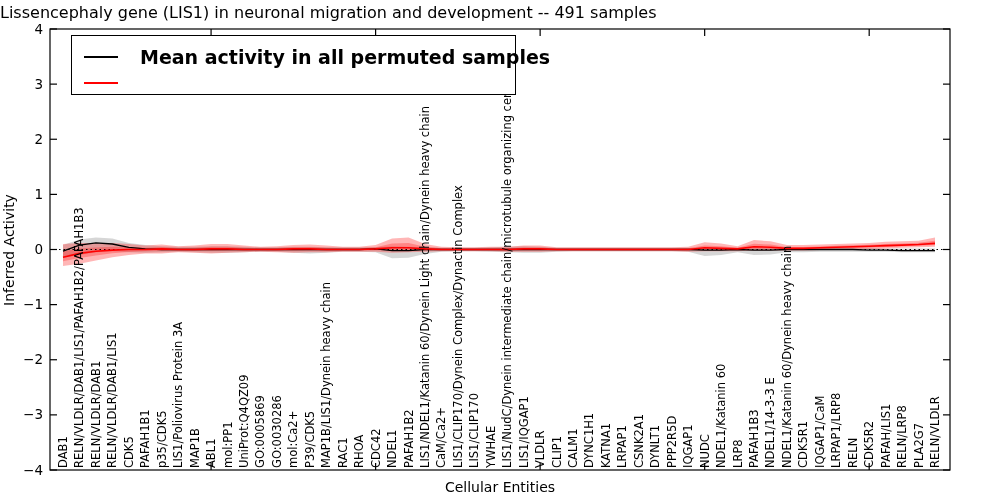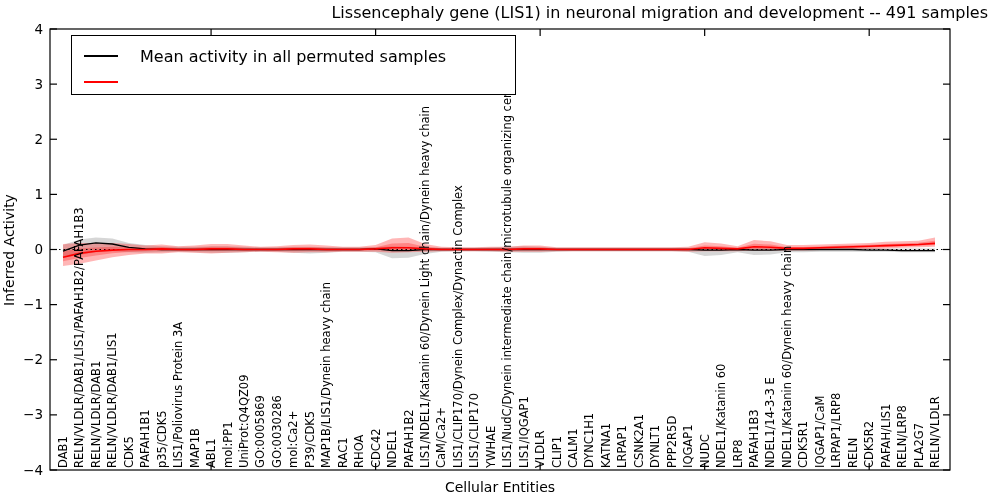--- a/index.html
+++ b/index.html
@@ -1,27 +1,27 @@
 <!DOCTYPE html>
 <html><head>
 <meta charset="utf-8">
 <style>
   html,body{margin:0;padding:0;background:#fff;}
   body{width:1000px;height:500px;position:relative;overflow:hidden;
        font-family:"DejaVu Sans","Liberation Sans",sans-serif;color:#000;}
-  .chart-title{position:absolute;left:0;right:12px;top:3px;text-align:right;
+  .chart-title{position:absolute;left:0;right:4px;top:3px;text-align:left;
        font-size:16px;white-space:nowrap;}
   svg#plot{position:absolute;left:0;top:0;}
   .legend{position:absolute;left:71px;top:35px;width:445px;height:60px;
        box-sizing:border-box;border:1px solid #000;background:#fff;
        display:flex;flex-direction:column;justify-content:space-around;
        padding:3px 8px;}
   .legend-row{display:flex;align-items:center;gap:22px;}
   .legend-line{width:34px;height:0;border-top:2px solid #000;flex:0 0 auto;margin-left:4px;}
-  .legend-label{font-size:16px;white-space:nowrap;}
+  .legend-label{font-size:19px;white-space:nowrap;font-weight:bold;}
 </style>
 </head>
 <body>
 
 <div class="chart-title">Lissencephaly gene (LIS1) in neuronal migration and development -- 491 samples</div>
 
 <svg id="plot" width="1000" height="500" viewBox="0 0 1000 500">
     <polygon points="63.0,245.1 79.5,239.6 95.9,237.4 112.4,238.5 128.8,242.9 145.3,245.1 161.7,246.2 178.2,246.7 194.6,246.7 211.1,246.2 227.5,246.2 244.0,246.7 260.4,247.3 276.9,247.3 293.3,246.7 309.8,246.7 326.2,247.3 342.7,247.3 359.2,247.3 375.6,247.3 392.1,246.2 408.5,246.7 425.0,247.3 441.4,247.8 457.9,247.8 474.3,247.8 490.8,247.3 507.2,246.7 523.7,246.2 540.1,246.7 556.6,247.8 573.0,247.8 589.5,247.8 605.9,247.8 622.4,247.8 638.8,247.8 655.3,247.8 671.8,247.8 688.2,247.8 704.7,247.8 721.1,247.8 737.6,247.8 754.0,247.8 770.5,247.8 786.9,247.8 803.4,247.8 819.8,247.8 836.3,247.8 852.7,247.8 869.2,247.8 885.6,248.4 902.1,248.4 918.5,248.4 935.0,248.4 935.0,252.3 918.5,252.3 902.1,252.3 885.6,251.7 869.2,251.7 852.7,251.7 836.3,251.7 819.8,251.7 803.4,252.3 786.9,252.3 770.5,254.5 754.0,255.0 737.6,252.3 721.1,255.0 704.7,256.1 688.2,251.7 671.8,251.2 655.3,251.2 638.8,251.2 622.4,251.2 605.9,251.2 589.5,251.2 573.0,251.2 556.6,251.7 540.1,252.8 523.7,252.8 507.2,252.3 490.8,251.7 474.3,251.2 457.9,251.2 441.4,251.7 425.0,253.9 408.5,257.8 392.1,258.3 375.6,252.3 359.2,251.7 342.7,251.7 326.2,252.8 309.8,253.4 293.3,252.8 276.9,251.7 260.4,251.7 244.0,252.3 227.5,252.8 211.1,252.8 194.6,252.3 178.2,251.7 161.7,252.3 145.3,252.8 128.8,252.3 112.4,251.2 95.9,252.3 79.5,255.0 63.0,257.8" fill="#999999" fill-opacity="0.4"></polygon>
     <polygon points="63.0,244.0 79.5,242.9 95.9,242.9 112.4,242.9 128.8,244.0 145.3,245.6 161.7,244.5 178.2,246.2 194.6,245.6 211.1,244.0 227.5,244.0 244.0,245.6 260.4,246.7 276.9,246.2 293.3,245.1 309.8,244.5 326.2,245.6 342.7,246.7 359.2,246.7 375.6,245.1 392.1,238.5 408.5,237.4 425.0,244.0 441.4,246.7 457.9,247.3 474.3,247.3 490.8,246.7 507.2,246.7 523.7,245.6 540.1,245.6 556.6,247.3 573.0,247.3 589.5,247.3 605.9,247.3 622.4,247.3 638.8,247.3 655.3,247.3 671.8,247.3 688.2,246.7 704.7,242.3 721.1,243.4 737.6,246.2 754.0,240.1 770.5,241.2 786.9,245.1 803.4,245.1 819.8,244.5 836.3,244.0 852.7,243.4 869.2,242.9 885.6,241.8 902.1,241.2 918.5,240.7 935.0,237.4 935.0,246.7 918.5,247.3 902.1,247.8 885.6,248.4 869.2,248.9 852.7,249.5 836.3,249.5 819.8,250.1 803.4,250.6 786.9,250.6 770.5,250.6 754.0,250.6 737.6,251.2 721.1,251.2 704.7,251.2 688.2,251.7 671.8,251.2 655.3,251.2 638.8,251.2 622.4,251.2 605.9,251.2 589.5,251.2 573.0,251.2 556.6,251.2 540.1,251.7 523.7,251.7 507.2,251.7 490.8,251.2 474.3,251.2 457.9,251.2 441.4,251.2 425.0,251.7 408.5,252.3 392.1,252.8 375.6,251.7 359.2,251.7 342.7,251.7 326.2,252.3 309.8,252.3 293.3,252.8 276.9,252.3 260.4,251.7 244.0,252.3 227.5,252.8 211.1,253.4 194.6,252.8 178.2,252.3 161.7,253.4 145.3,253.4 128.8,255.0 112.4,257.2 95.9,260.5 79.5,263.8 63.0,266.0" fill="#ff2222" fill-opacity="0.33"></polygon>
     <polygon points="63.0,251.3 79.5,248.6 95.9,247.4 112.4,246.8 128.8,247.0 145.3,247.8 161.7,247.0 178.2,248.0 194.6,247.8 211.1,246.7 227.5,246.7 244.0,247.8 260.4,248.3 276.9,248.0 293.3,247.2 309.8,247.0 326.2,247.8 342.7,248.3 359.2,248.3 375.6,247.2 392.1,243.6 408.5,243.1 425.0,246.7 441.4,248.3 457.9,248.5 474.3,248.5 490.8,248.3 507.2,248.3 523.7,247.5 540.1,247.5 556.6,248.5 573.0,248.5 589.5,248.5 605.9,248.5 622.4,248.5 638.8,248.5 655.3,248.5 671.8,248.5 688.2,248.3 704.7,245.4 721.1,246.2 737.6,247.7 754.0,243.8 770.5,244.6 786.9,246.9 803.4,246.9 819.8,246.4 836.3,245.8 852.7,245.3 869.2,244.7 885.6,243.9 902.1,243.4 918.5,242.8 935.0,240.7 935.0,244.9 918.5,245.8 902.1,246.3 885.6,246.9 869.2,247.4 852.7,248.0 836.3,248.3 819.8,248.8 803.4,249.4 786.9,249.4 770.5,248.8 754.0,248.5 737.6,249.9 721.1,249.6 704.7,249.3 688.2,250.5 671.8,250.2 655.3,250.2 638.8,250.2 622.4,250.2 605.9,250.2 589.5,250.2 573.0,250.2 556.6,250.2 540.1,250.2 523.7,250.2 507.2,250.5 490.8,250.2 474.3,250.2 457.9,250.2 441.4,250.2 425.0,250.2 408.5,249.8 392.1,250.1 375.6,250.2 359.2,250.5 342.7,250.5 326.2,250.7 309.8,250.4 293.3,250.7 276.9,250.7 260.4,250.5 244.0,250.7 227.5,250.7 211.1,250.9 194.6,251.0 178.2,250.7 161.7,250.9 145.3,251.2 128.8,252.0 112.4,253.3 95.9,255.4 79.5,258.1 63.0,261.2" fill="#ff2222" fill-opacity="0.33"></polygon>

